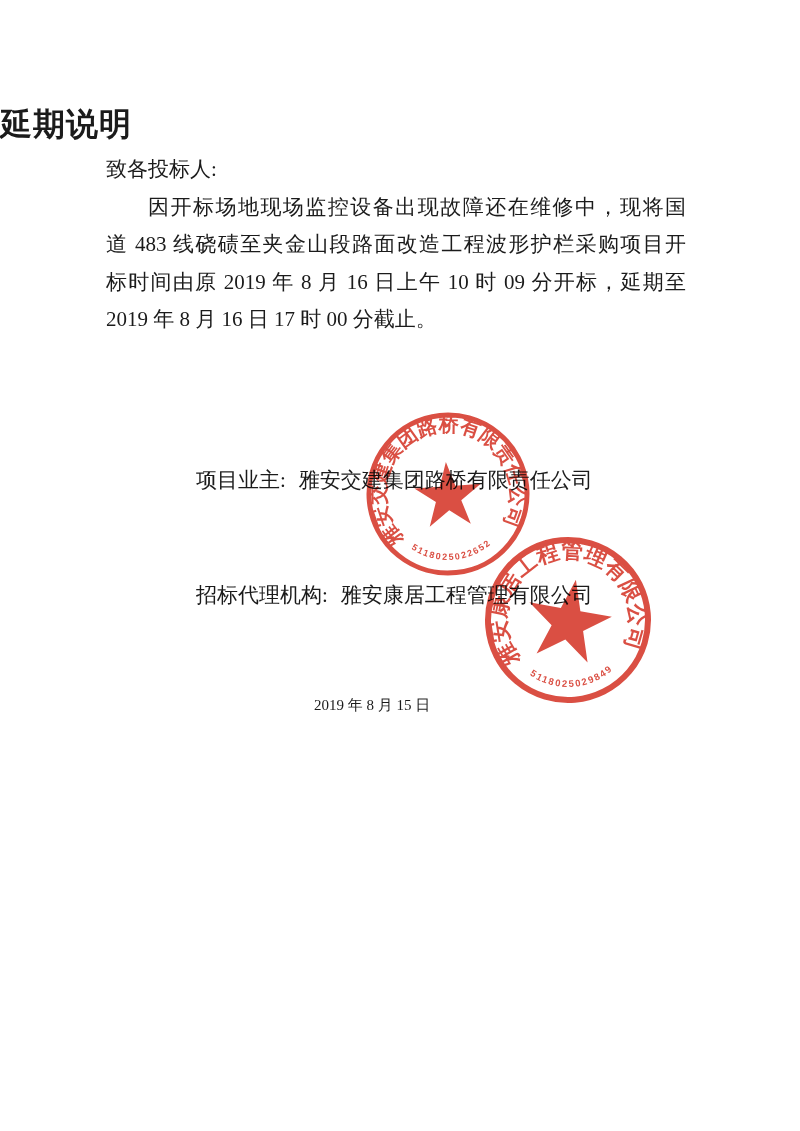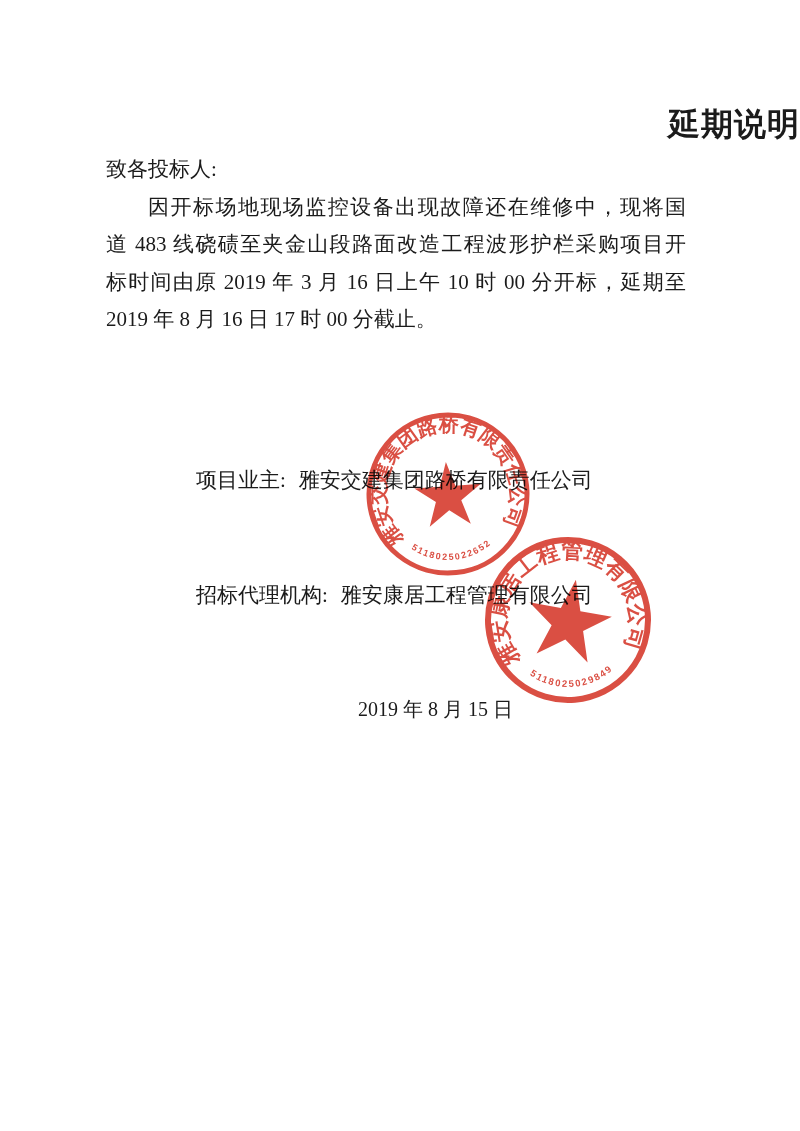--- a/index.html
+++ b/index.html
@@ -14,21 +14,21 @@
     background: #ffffff;
     overflow: hidden;
     font-family: "Liberation Serif", "DejaVu Serif", serif;
     color: #1b1b1b;
   }
   .doc-title {
     position: absolute;
     top: 103px;
     left: 0;
     width: 100%;
-    text-align: right;
+    text-align: left;
     font-size: 32px;
     font-weight: bold;
     letter-spacing: 1px;
   }
   .body-block {
     position: absolute;
     top: 151px;
     left: 106px;
     width: 580px;
     font-size: 21px;
@@ -54,23 +54,22 @@
     font-size: 21px;
     white-space: nowrap;
   }
   .sig-owner { top: 466px; }
   .sig-agent { top: 581px; }
   .sig-label { margin-right: 13px; }
   .doc-date {
     position: absolute;
     top: 696px;
     left: 314px;
-    font-size: 20px;
+    font-size: 15px;
     white-space: nowrap;
-    margin-left: 44px;
   }
   .seal {
     position: absolute;
     mix-blend-mode: multiply;
     opacity: 0.9;
     pointer-events: none;
   }
   .seal-owner-box { left: 363px; top: 409px; }
   .seal-agent-box { left: 481px; top: 533px; }
   .seal-name-text {
@@ -86,21 +85,21 @@
 <body>
 
 <div class="page">
 
   <div class="doc-title">延期说明</div>
 
   <div class="body-block">
     <div class="body-line">致各投标人:</div>
     <div class="body-line jline indent">因开标场地现场监控设备出现故障还在维修中，现将国</div>
     <div class="body-line jline">道 483 线硗碛至夹金山段路面改造工程波形护栏采购项目开</div>
-    <div class="body-line jline">标时间由原 2019 年 3 月 16 日上午 10 时 00 分开标，延期至</div>
+    <div class="body-line jline">标时间由原 2019 年 8 月 16 日上午 10 时 09 分开标，延期至</div>
     <div class="body-line lastline">2019 年 8 月 16 日 17 时 00 分截止。</div>
   </div>
 
   <div class="sig-row sig-owner">
     <span class="sig-label">项目业主:</span><span class="sig-value">雅安交建集团路桥有限责任公司</span>
   </div>
 
   <div class="sig-row sig-agent">
     <span class="sig-label">招标代理机构:</span><span class="sig-value">雅安康居工程管理有限公司</span>
   </div>

